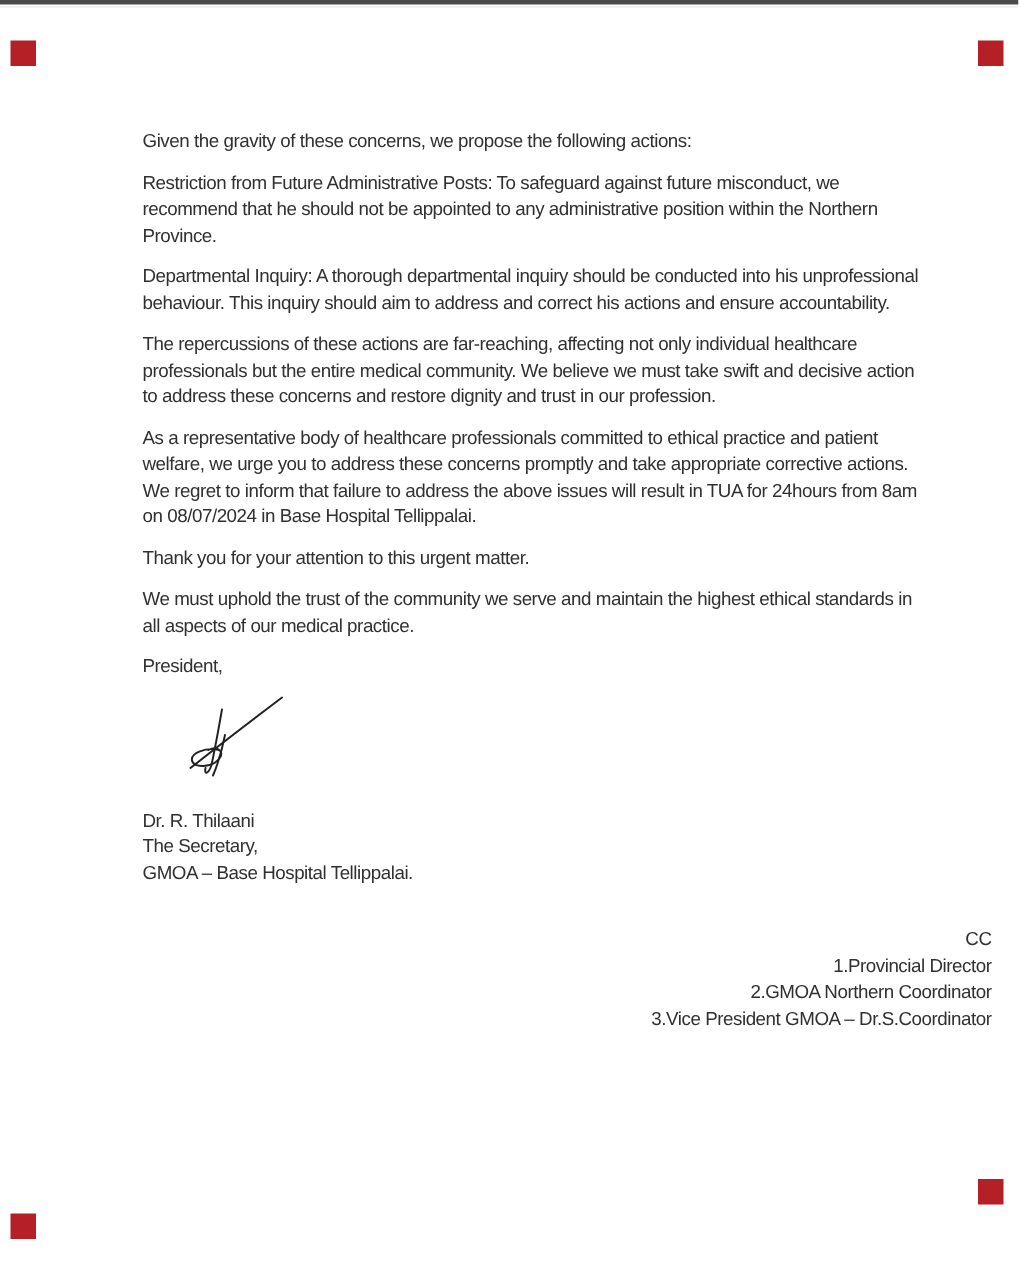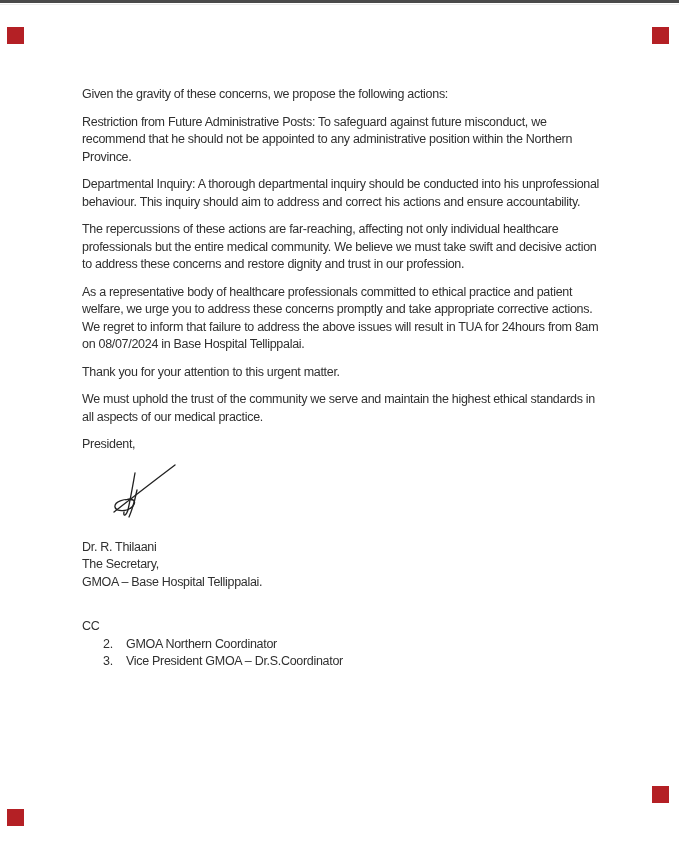--- a/index.html
+++ b/index.html
@@ -15,21 +15,21 @@
     width: 679px; height: 3px;
     background: #4a4a4a;
   }
   .top-bar-shadow {
     position: absolute; left: 0; top: 4px;
     width: 679px; height: 1px;
     background: #ededed;
   }
   .letter-body {
     position: absolute;
-    left: 82px; top: 86px;
+    left: 95px; top: 86px;
     width: 566px;
     color: #303030;
     font-size: 12.5px;
     line-height: 17.5px;
     letter-spacing: -0.3px;
   }
   .para {
     margin: 0 0 10px 0;
     white-space: pre-line;
   }
@@ -39,21 +39,21 @@
     position: relative;
   }
   .signature-area svg {
     position: absolute;
     left: 20px; top: 6px;
   }
   .signoff {
     margin-top: 15px;
     white-space: pre-line;
   }
-  .cc-block { margin-top: 27px; }
+  .cc-block { margin-top: 27px; text-align: right; }
   .cc-label { margin: 0; }
   .cc-list { margin: 0; }
   .cc-item { margin-left: 21px; }
   .cc-num { display: inline-block; width: 23px; }
   .corner-marker {
     position: absolute;
     width: 17px; height: 17px;
     background: #b42025;
   }
   .marker-tl { left: 7px;  top: 27px; }
@@ -100,20 +100,21 @@
     </svg>
   </div>
 
   <div class="signoff">Dr. R. Thilaani
 The Secretary,
 GMOA – Base Hospital Tellippalai.</div>
 
   <div class="cc-block">
     <p class="cc-label">CC</p>
     <div class="cc-list">
+        <div class="cc-item"><span class="cc-num">1.</span><span>Provincial Director</span></div>
         <div class="cc-item"><span class="cc-num">2.</span><span>GMOA Northern Coordinator</span></div>
         <div class="cc-item"><span class="cc-num">3.</span><span>Vice President GMOA – Dr.S.Coordinator</span></div>
       </div>
   </div>
 </div>
 
 <div class="corner-marker marker-tl"></div>
 <div class="corner-marker marker-tr"></div>
 <div class="corner-marker marker-bl"></div>
 <div class="corner-marker marker-br"></div>

